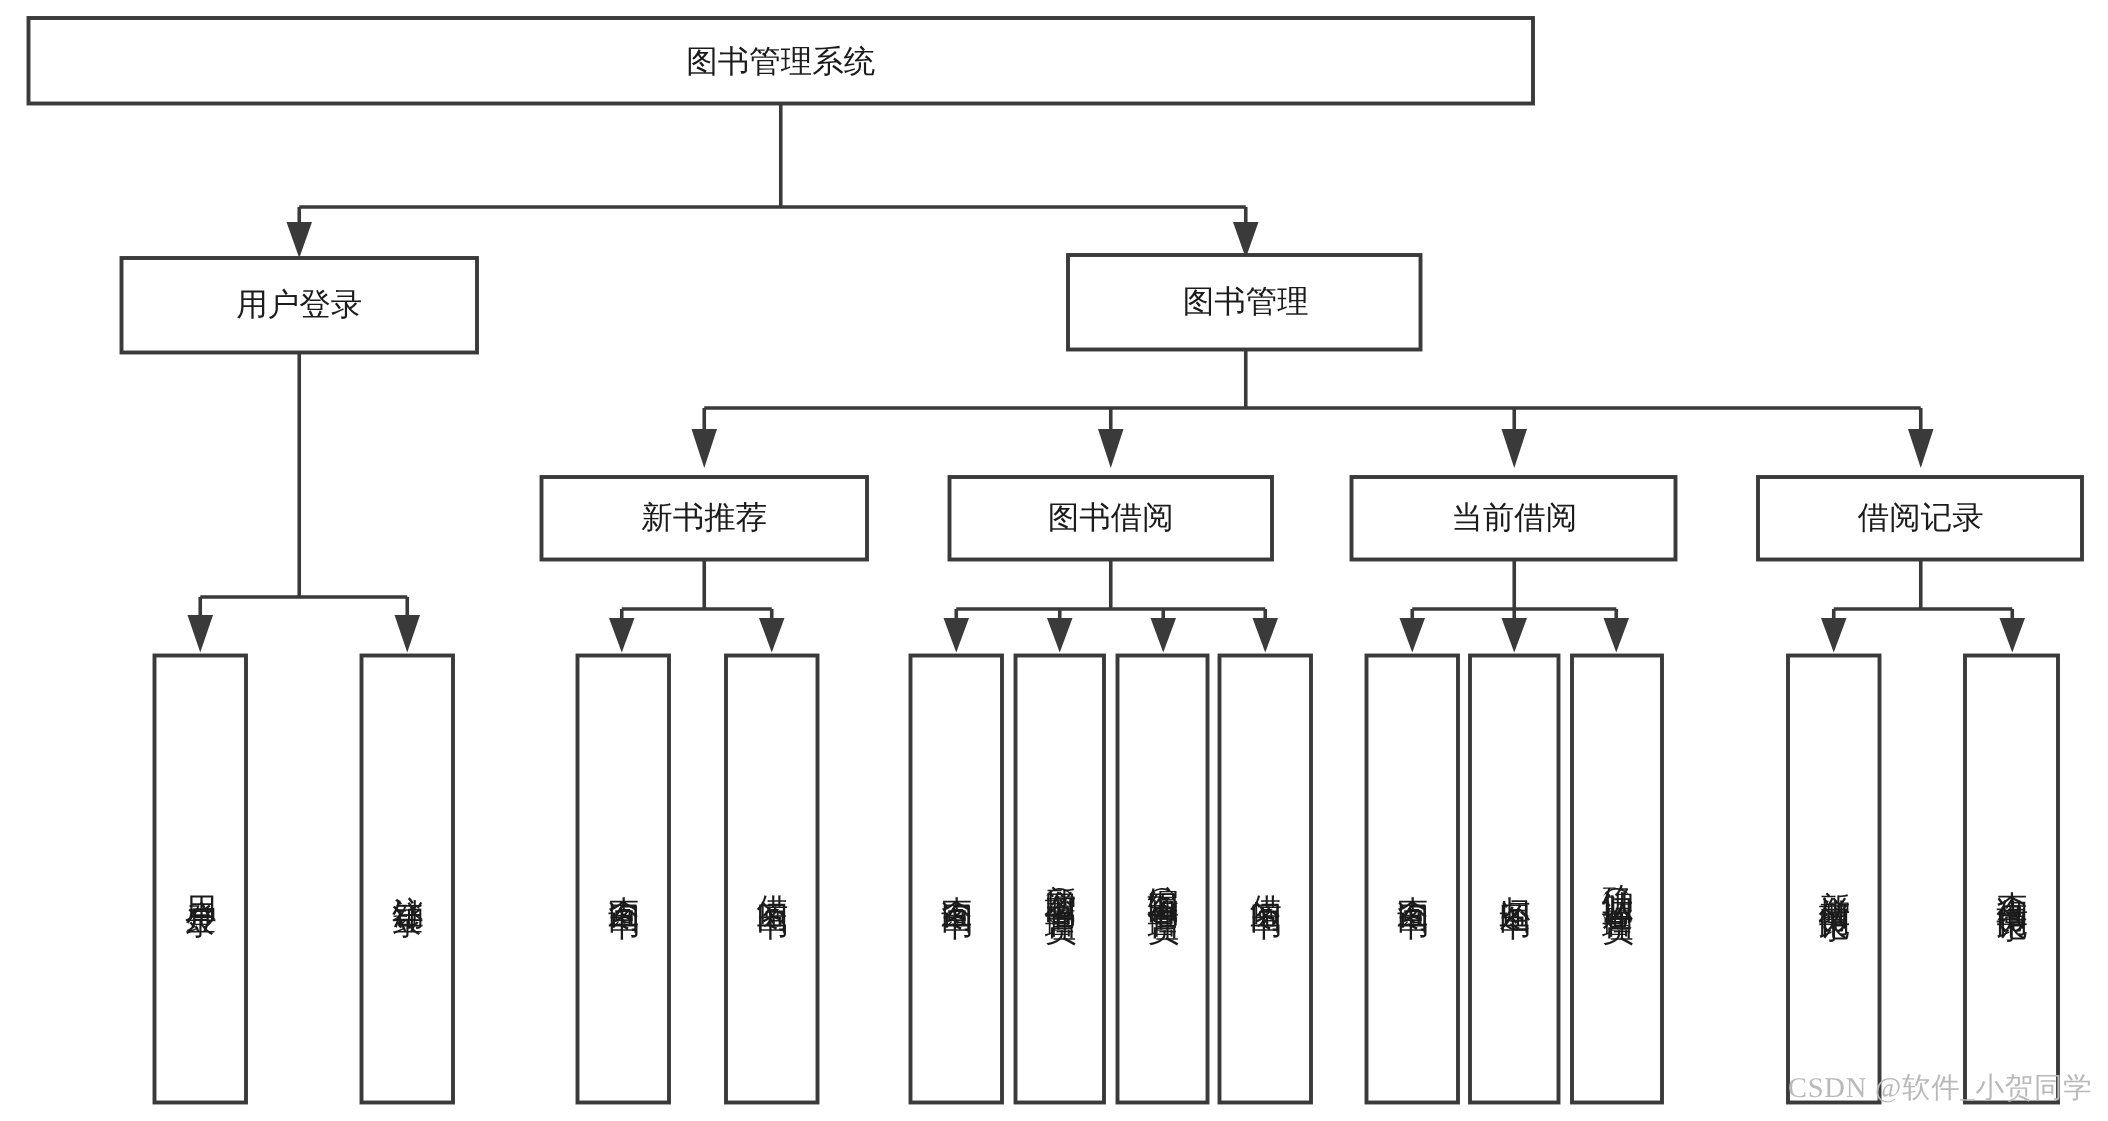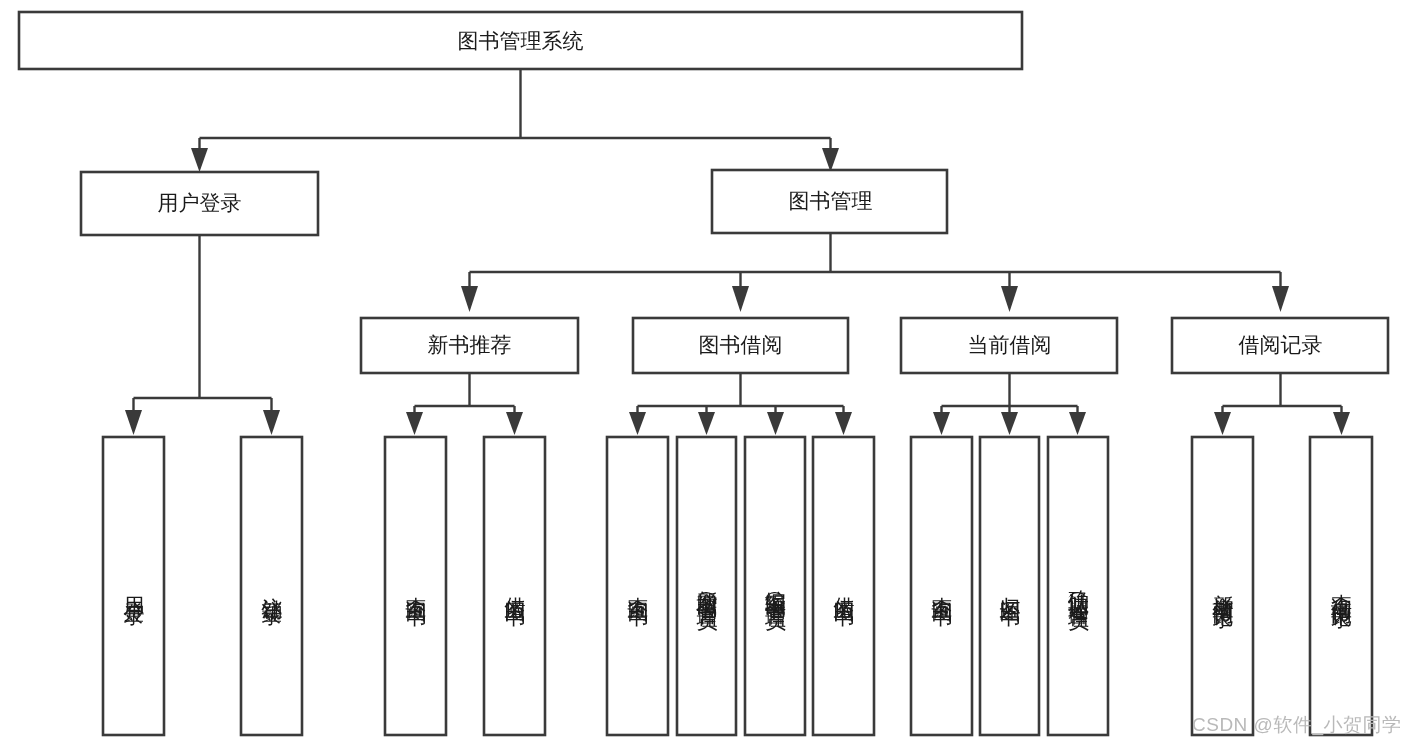--- a/index.html
+++ b/index.html
@@ -59,21 +59,21 @@
     letter-spacing: 3px;
     color: #1b1b1b;
     display: flex;
     align-items: center;
     justify-content: center;
     white-space: nowrap;
     pointer-events: none;
   }
   .watermark {
     position: absolute;
-    font-family: Liberation Sans, sans-serif;
+    font-family: Liberation Serif, serif;
     font-size: 19px;
     color: #b9b9b9;
     white-space: nowrap;
     letter-spacing: 0.5px;
   }
 </style>
 </head>
 <body>
 
 <div id="diagram-root">

